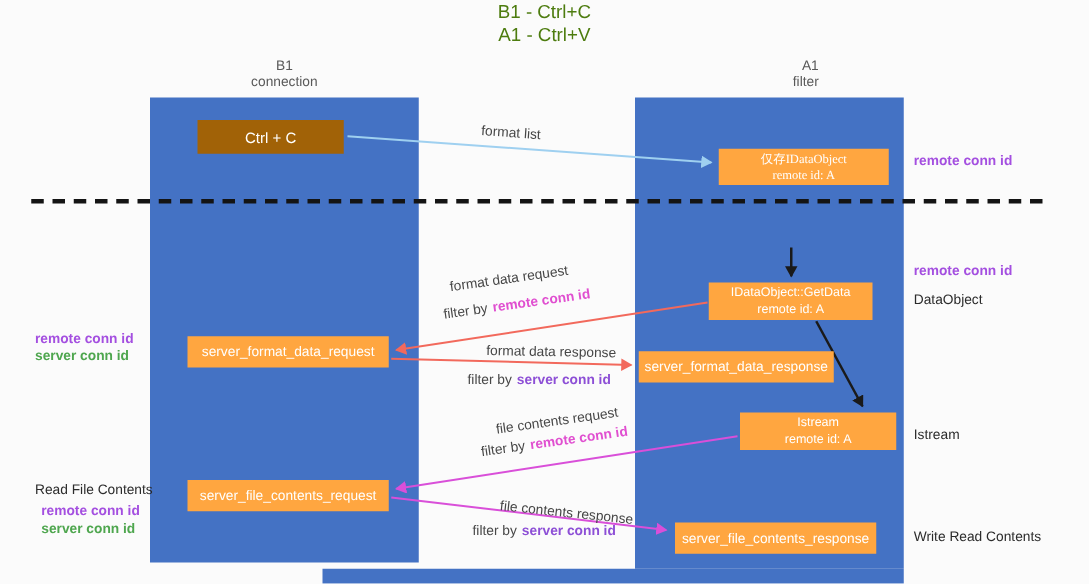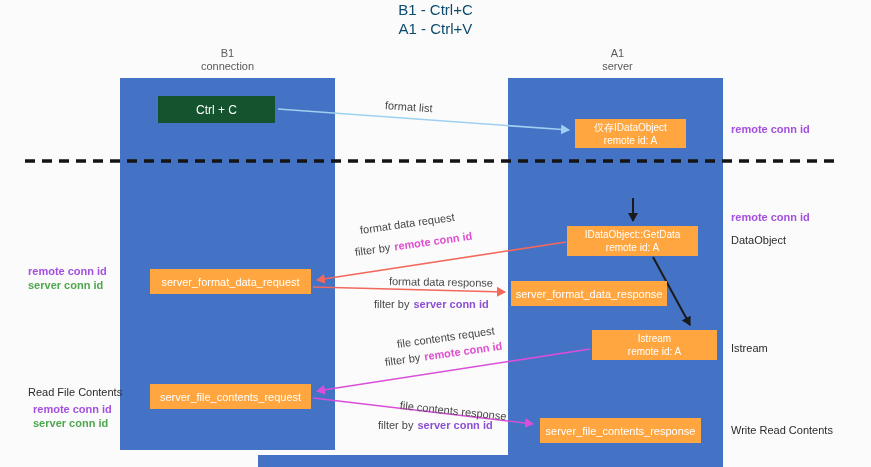--- a/index.html
+++ b/index.html
@@ -1,21 +1,21 @@
 <!DOCTYPE html>
 <html><head>
 <meta charset="utf-8">
 <style>
   html,body{margin:0;padding:0;background:#fbfbfb;}
   .canvas{position:relative;width:871px;height:467px;background:#fbfbfb;font-family:"Liberation Sans",sans-serif;overflow:hidden;}
-  .title{position:absolute;left:0;top:6;width:100%;text-align:center;font-size:15px;color:#0c4a6e;line-height:19px;z-index:4;}
+  .title{position:absolute;left:0;top:6;width:100%;text-align:center;font-size:15px;color:#4d7c0f;line-height:19px;z-index:4;}
   .lane-header{position:absolute;text-align:center;font-size:11px;color:#595959;line-height:13px;z-index:4;}
   .lane{position:absolute;background:#4472c4;z-index:1;}
   .node{position:absolute;display:flex;flex-direction:column;align-items:center;justify-content:center;color:#fff;text-align:center;z-index:3;}
-  .green{background:#14532d;font-size:12px;}
+  .green{background:#a16207;font-size:12px;}
   .orange{background:#ffa640;}
   .one{font-size:11px;}
   .two{font-size:10px;line-height:13px;}
   .side{position:absolute;font-size:11px;color:#2b2b2b;white-space:nowrap;z-index:4;}
   .purple{color:#a44fe0;font-weight:bold;}
   .greentx{color:#4ea64e;font-weight:bold;}
   .magenta{color:#e04fd0;font-weight:bold;}
   .violet{color:#8d4fd6;font-weight:bold;}
   .alabel{position:absolute;font-size:11px;color:#474747;white-space:nowrap;z-index:4;transform-origin:left center;}
   .alabel .fb{margin-right:4px;}
@@ -53,33 +53,33 @@
 
   <div class="title">
     <div>B1 - Ctrl+C</div>
     <div>A1 - Ctrl+V</div>
   </div>
 
   <div class="lane-header" style="left:170px;top:47px;width:115px;">
     <div>B1</div>
     <div>connection</div>
   </div>
-  <div class="lane-header" style="left:560px;top:47px;width:115px;">
+  <div class="lane-header" style="left:540px;top:47px;width:115px;text-align:right;">
     <div>A1</div>
-    <div>server</div>
+    <div>filter</div>
   </div>
 
   <div class="lane" style="left:120px;top:78px;width:215px;height:372px;"></div>
   <div class="lane" style="left:508px;top:78px;width:215px;height:377px;"></div>
   <div class="lane" style="left:258px;top:455px;width:465px;height:12px;"></div>
 
   <div class="node green" style="left:158px;top:96px;width:117px;height:27px;">
     <div>Ctrl + C</div>
   </div>
-  <div class="node orange two" style="left:575px;top:119px;width:111px;height:29px;">
+  <div class="node orange two" style="left:575px;top:119px;width:136px;height:29px;font-family:Liberation Serif, serif;">
     <div>仅存IDataObject</div>
     <div>remote id: A</div>
   </div>
   <div class="node orange two" style="left:567px;top:226px;width:131px;height:30px;text-align:center;">
     <div>IDataObject::GetData</div>
     <div>remote id: A</div>
   </div>
   <div class="node orange one" style="left:511px;top:281px;width:156px;height:25px;">
     <div>server_format_data_response</div>
   </div>

